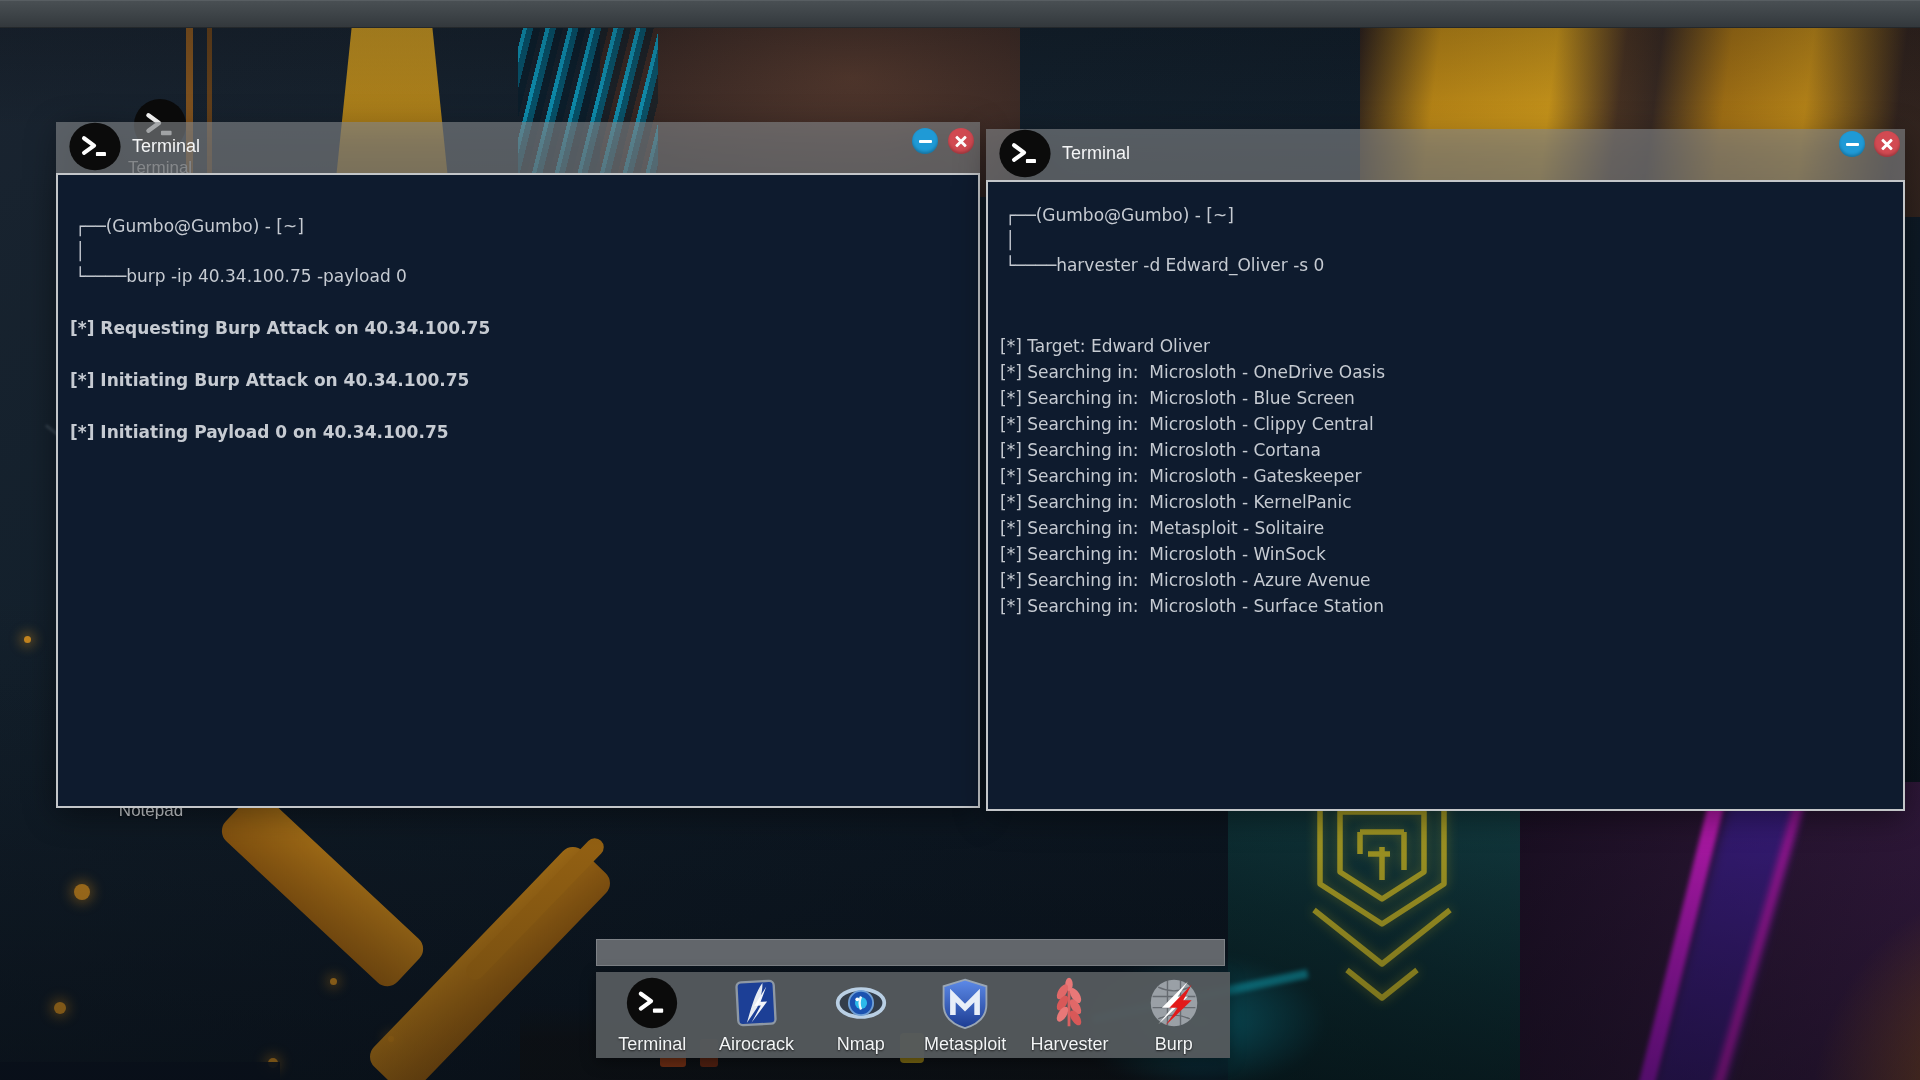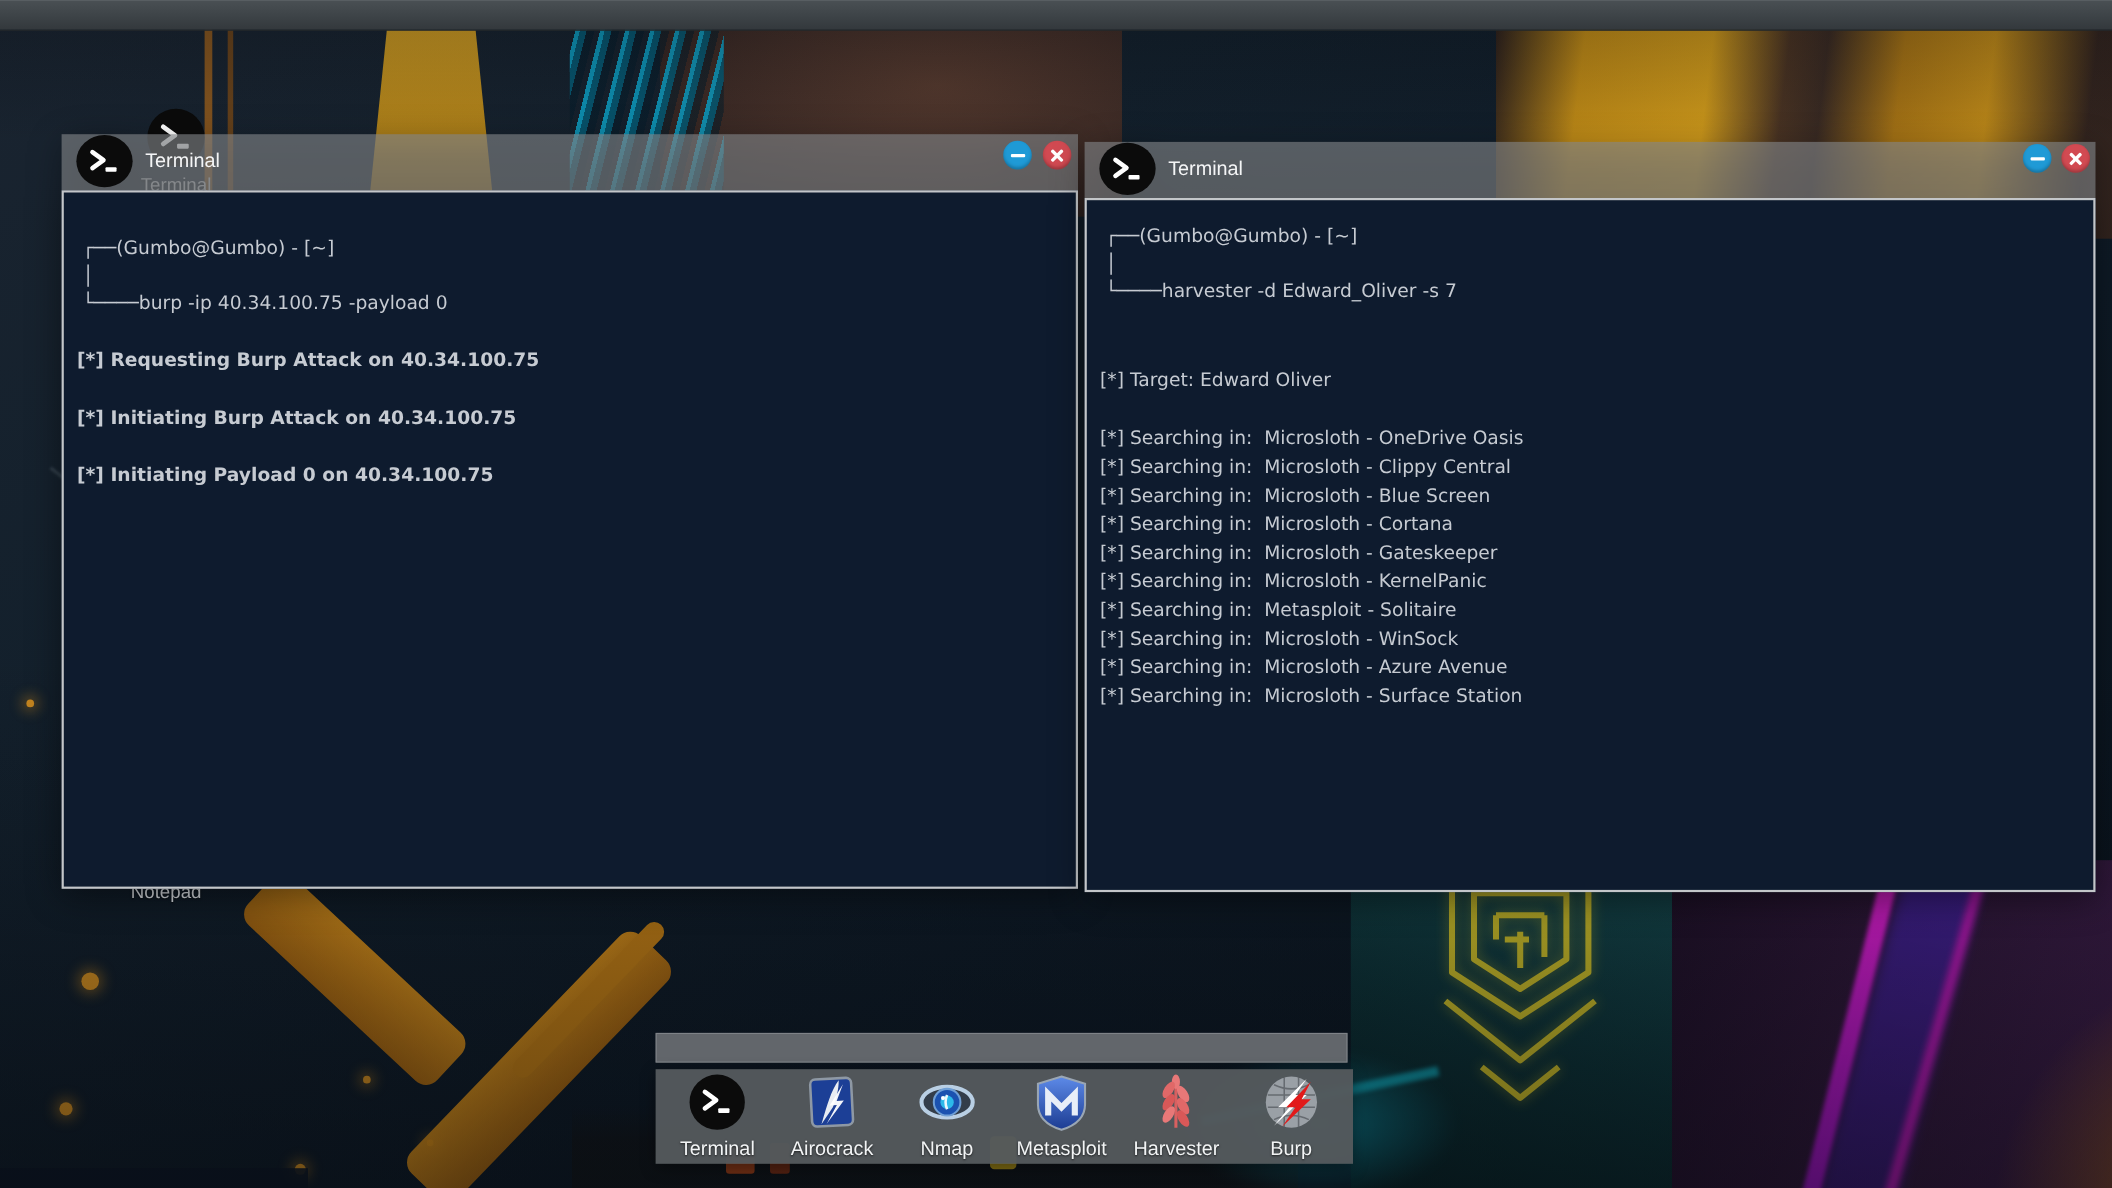--- a/index.html
+++ b/index.html
@@ -78,21 +78,21 @@
   .gl-x span{position:absolute;left:0;top:6px;width:14px;height:3px;background:#fff;border-radius:1px;}
   .gl-x span:first-child{transform:rotate(45deg);}
   .gl-x span:last-child{transform:rotate(-45deg);}
   .content{position:absolute;left:0;top:51px;width:100%;background:#0e1b2e;
     border:2px solid #c3c6c9;box-sizing:border-box;padding:0 12px;
     font-family:"DejaVu Sans",sans-serif;font-size:17px;color:#c6cbd2;}
   .tline{white-space:pre-wrap;line-height:25px;}
   .prompt{margin-left:5px;}
   .out{margin-top:27px;font-weight:bold;}
   .search{line-height:26px;}
-  .search-block{margin-top:27px;}
+  .search-block{}
   .w-left .p1{margin-top:39px;}
   .w-right .p1{margin-top:21px;}
   .w-right .target{margin-top:56px;}
 
   
   .dock-strip{left:596px;top:939px;width:629px;height:27px;z-index:9;
     background:rgba(106,110,114,.92);border:1px solid rgba(134,138,142,.8);box-sizing:border-box;}
   .dock{left:596px;top:972px;width:634px;height:86px;z-index:10;
     background:rgba(84,89,93,.96);display:flex;align-items:center;
     justify-content:space-around;padding:0 4px;box-sizing:border-box;
@@ -217,26 +217,26 @@
       <div class="wbtn close" style="left:888px;top:2px;">
         <span class="gl-x">
             <span></span>
             <span></span>
           </span>
       </div>
     </div>
     <div class="content" style="height:631px;">
       <div class="tline prompt p1">┌──(Gumbo@Gumbo) - [~]</div>
       <div class="tline prompt">│</div>
-      <div class="tline prompt">└────harvester -d Edward_Oliver -s 7</div>
+      <div class="tline prompt">└────harvester -d Edward_Oliver -s 0</div>
       <div class="tline target">[*] Target: Edward Oliver</div>
       <div class="search-block">
         <div class="tline search">[*] Searching in:  Microsloth - OneDrive Oasis</div>
+        <div class="tline search">[*] Searching in:  Microsloth - Blue Screen</div>
         <div class="tline search">[*] Searching in:  Microsloth - Clippy Central</div>
-        <div class="tline search">[*] Searching in:  Microsloth - Blue Screen</div>
         <div class="tline search">[*] Searching in:  Microsloth - Cortana</div>
         <div class="tline search">[*] Searching in:  Microsloth - Gateskeeper</div>
         <div class="tline search">[*] Searching in:  Microsloth - KernelPanic</div>
         <div class="tline search">[*] Searching in:  Metasploit - Solitaire</div>
         <div class="tline search">[*] Searching in:  Microsloth - WinSock</div>
         <div class="tline search">[*] Searching in:  Microsloth - Azure Avenue</div>
         <div class="tline search">[*] Searching in:  Microsloth - Surface Station</div>
       </div>
     </div>
   </div>

